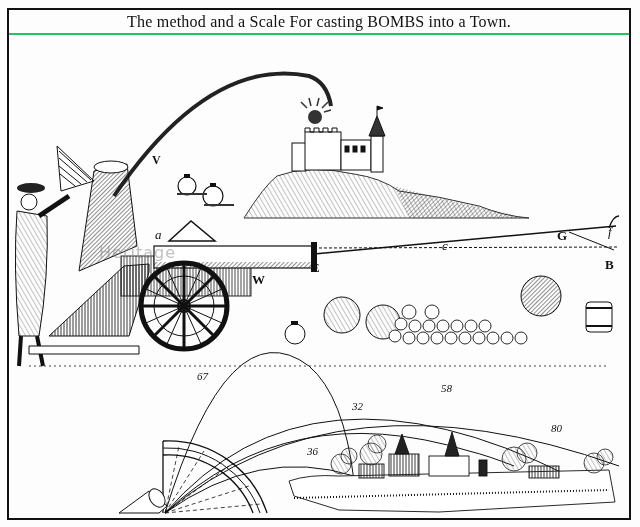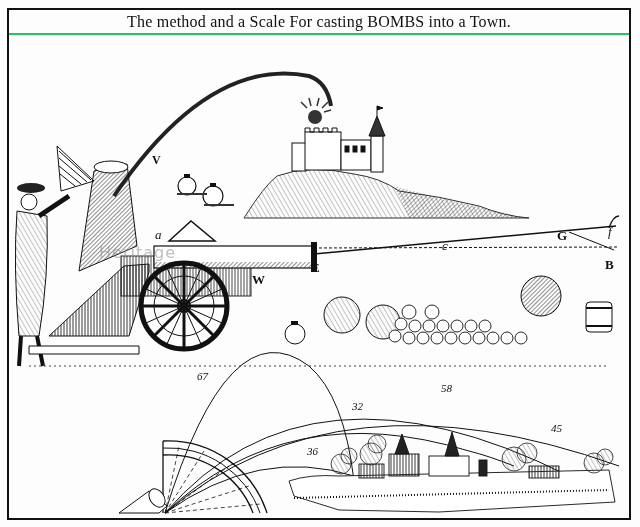--- a/index.html
+++ b/index.html
@@ -221,16 +221,16 @@
   <span class="lbl" style="left:252px; top:272px;">W</span>
   <span class="lbl it" style="left:442px; top:238px;">c</span>
   <span class="lbl" style="left:557px; top:228px;">G</span>
   <span class="lbl it" style="left:608px; top:224px;">f</span>
   <span class="lbl" style="left:605px; top:257px;">B</span>
 
   <span class="num" style="left:197px; top:370px;">67</span>
   <span class="num" style="left:352px; top:400px;">32</span>
   <span class="num" style="left:441px; top:382px;">58</span>
   <span class="num" style="left:307px; top:445px;">36</span>
-  <span class="num" style="left:551px; top:422px;">45</span>
+  <span class="num" style="left:551px; top:422px;">80</span>
 
   <span class="watermark">Heritage</span>
 </div>
 
 </body></html>

